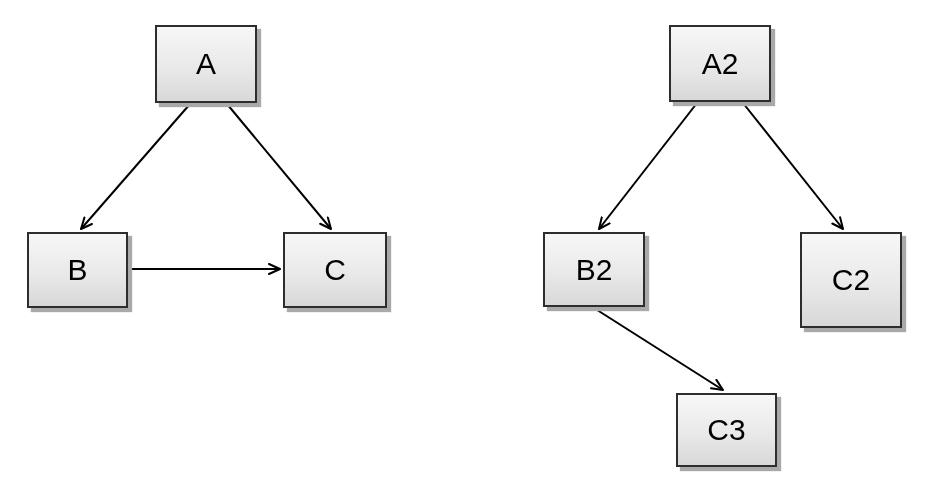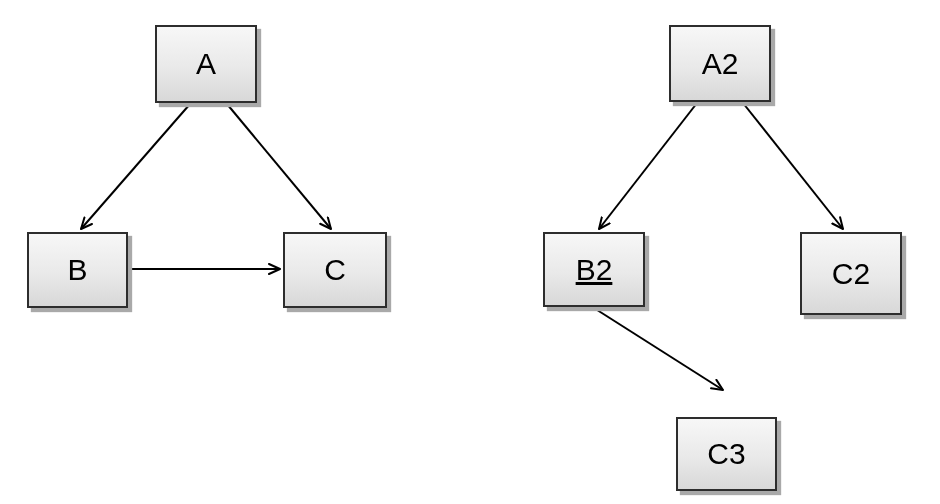--- a/index.html
+++ b/index.html
@@ -70,23 +70,23 @@
       </div>
       <div class="node" style="left: 27px; top: 232px; width: 101px; height: 76px;">
         <span class="node-label">B</span>
       </div>
       <div class="node" style="left: 283px; top: 232px; width: 104px; height: 76px;">
         <span class="node-label">C</span>
       </div>
       <div class="node" style="left: 669px; top: 25px; width: 102px; height: 77px; text-align: center;">
         <span class="node-label">A2</span>
       </div>
-      <div class="node" style="left: 543px; top: 232px; width: 102px; height: 75px; text-decoration: underline;">
+      <div class="node" style="left: 543px; top: 232px; width: 102px; height: 75px;">
         <span class="node-label">B2</span>
       </div>
-      <div class="node" style="left: 800px; top: 232px; width: 102px; height: 83px;">
+      <div class="node" style="left: 800px; top: 232px; width: 102px; height: 96px;">
         <span class="node-label">C2</span>
       </div>
-      <div class="node" style="left: 676px; top: 393px; width: 101px; height: 74px; margin-top: 24px;">
+      <div class="node" style="left: 676px; top: 393px; width: 101px; height: 74px;">
         <span class="node-label">C3</span>
       </div>
     </div>
 </div>
 
 </body></html>

